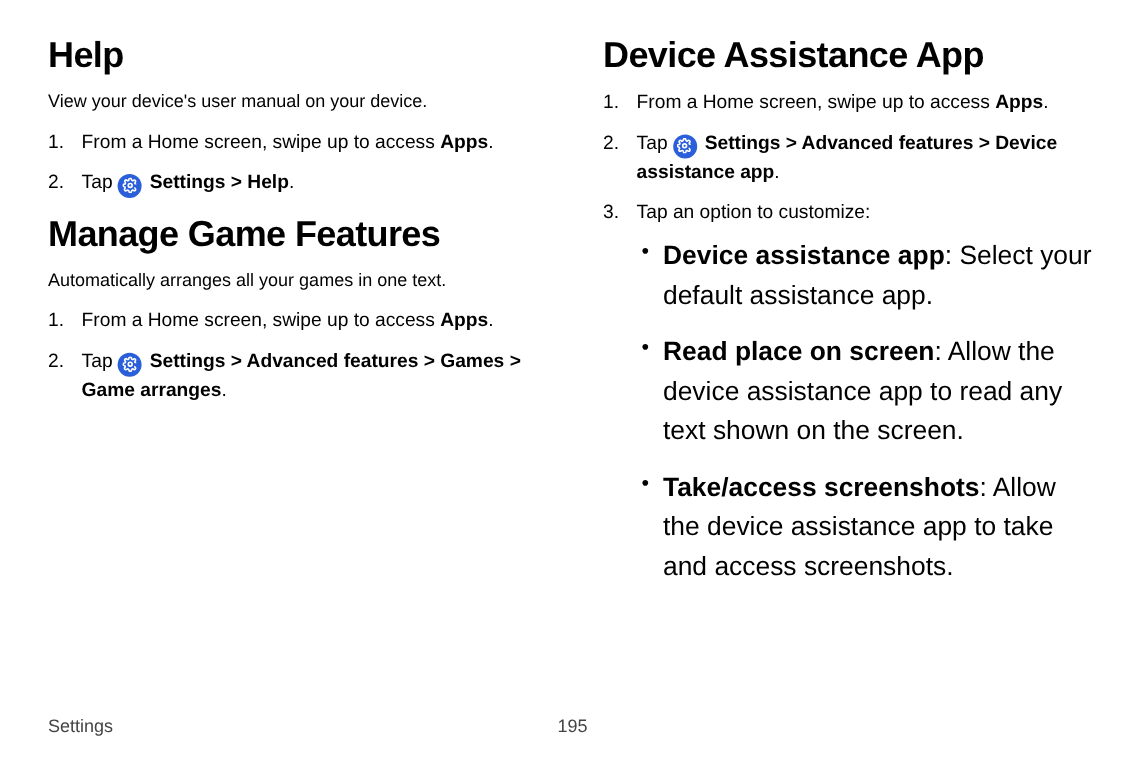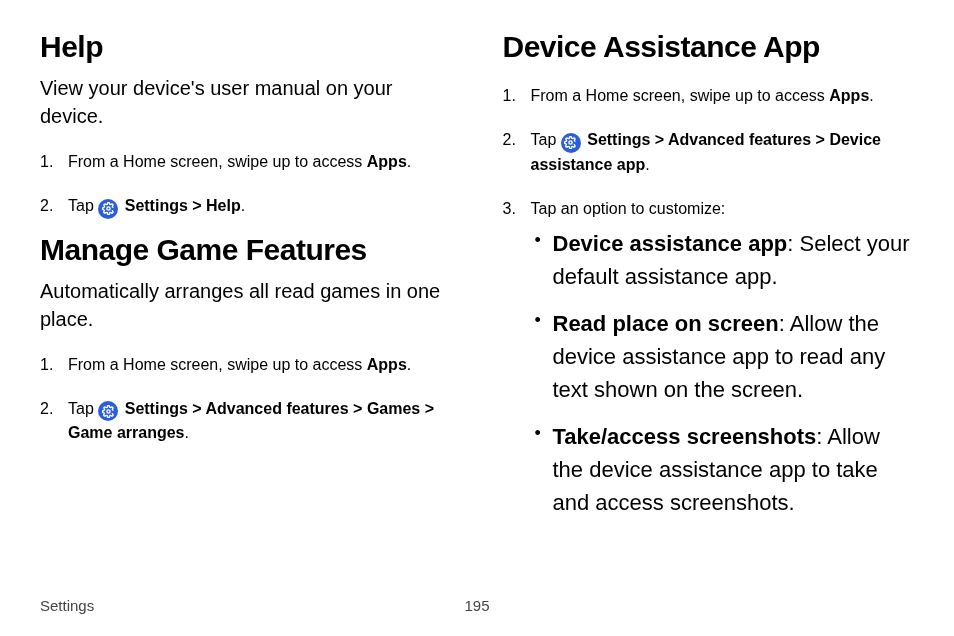--- a/index.html
+++ b/index.html
@@ -1,22 +1,22 @@
 <!DOCTYPE html>
 <html><head>
 <meta charset="utf-8">
 <style>
   * { box-sizing: border-box; margin: 0; padding: 0; }
   html, body { width: 954px; height: 636px; background: #fff; font-family: Arial, Helvetica, sans-serif; color: #000; }
   .page { display: flex; padding: 30px 30px 0 30px; height: 580px; gap: 31px; }
   .col { width: 50%; padding: 0 10px; }
   h1 { font-size: 30px; font-weight: 800; margin-bottom: 10px; letter-spacing: -0.5px; font-family: "Arial Black", Arial, sans-serif; }
-  p.intro { font-size: 20px; margin-bottom: 12px; line-height: 1.4; }
+  p.intro { font-size: 15px; margin-bottom: 12px; line-height: 1.4; }
   ol { list-style: none; counter-reset: step; padding-left: 0; }
-  ol > li { counter-increment: step; position: relative; padding-left: 28px; font-size: 16px; line-height: 1.5; margin-bottom: 10px; margin-top: 20px; }
+  ol > li { counter-increment: step; position: relative; padding-left: 28px; font-size: 16px; line-height: 1.5; margin-bottom: 10px; }
   ol > li::before { content: counter(step) "."; position: absolute; left: 0; }
   ul.bullets { list-style: none; padding-left: 0; margin-top: 6px; }
   ul.bullets > li { position: relative; padding-left: 22px; font-size: 22px; line-height: 1.5; margin-bottom: 14px; }
   ul.bullets > li::before { content: "•"; position: absolute; left: 4px; font-size: 18px; }
   b { font-weight: 700; }
   .settings-icon { display: inline-flex; align-items: center; justify-content: center; width: 20px; height: 20px; border-radius: 50%; background: #2b5fd9; color: #fff; vertical-align: -4px; margin-right: 2px; }
   .settings-icon svg { width: 13px; height: 13px; }
   .footer { position: absolute; left: 0; right: 0; bottom: 22px; display: flex; justify-content: space-between; padding: 0 40px; font-size: 15px; color: #444; }
   .footer .center { position: absolute; left: 50%; transform: translateX(-50%); text-align: center; }
   .section { margin-bottom: 14px; }
@@ -41,21 +41,21 @@
                 <path d="M19.4 15a1.65 1.65 0 0 0 .33 1.82l.06.06a2 2 0 1 1-2.83 2.83l-.06-.06a1.65 1.65 0 0 0-1.82-.33 1.65 1.65 0 0 0-1 1.51V21a2 2 0 1 1-4 0v-.09A1.65 1.65 0 0 0 9 19.4a1.65 1.65 0 0 0-1.82.33l-.6.06a2 2 0 1 1-2.83-2.83l.06-.06a1.65 1.65 0 0 0 .33-1.82 1.65 1.65 0 0 0-1.51-1H3a2 2 0 1 1 0-4h.09A1.65 1.65 0 0 0 4.6 9a1.65 1.65 0 0 0-.33-1.82l-.06-.06a2 2 0 1 1 2.83-2.83l.06.06a1.65 1.65 0 0 0 1.82.33H9a1.65 1.65 0 0 0 1-1.51V3a2 2 0 1 1 4 0v.09a1.65 1.65 0 0 0 1 1.51 1.65 1.65 0 0 0 1.82-.33l.06-.06a2 2 0 1 1 2.83 2.83l-.06.06a1.65 1.65 0 0 0-.33 1.82V9c.66.26 1.09.9 1.09 1.61"></path>
               </svg>
             </span>
           <b>Settings</b><b> &gt; </b><b>Help</b><span>.</span>
         </li>
       </ol>
     </div>
 
     <div class="section">
       <h1>Manage Game Features</h1>
-      <p class="intro">Automatically arranges all read games in one place.</p>
+      <p class="intro">Automatically arranges all your games in one text.</p>
       <ol>
         <li>
           <span>From a Home screen, swipe up to access </span><b>Apps</b><span>.</span>
         </li>
         <li>
           <span>Tap </span><span class="settings-icon">
               <svg viewBox="0 0 24 24" fill="none" stroke="currentColor" stroke-width="2.5">
                 <circle cx="12" cy="12" r="3"></circle>
                 <path d="M19.4 15a1.65 1.65 0 0 0 .33 1.82l.06.06a2 2 0 1 1-2.83 2.83l-.06-.06a1.65 1.65 0 0 0-1.82-.33 1.65 1.65 0 0 0-1 1.51V21a2 2 0 1 1-4 0v-.09A1.65 1.65 0 0 0 9 19.4a1.65 1.65 0 0 0-1.82.33l-.6.06a2 2 0 1 1-2.83-2.83l.06-.06a1.65 1.65 0 0 0 .33-1.82 1.65 1.65 0 0 0-1.51-1H3a2 2 0 1 1 0-4h.09A1.65 1.65 0 0 0 4.6 9a1.65 1.65 0 0 0-.33-1.82l-.06-.06a2 2 0 1 1 2.83-2.83l.06.06a1.65 1.65 0 0 0 1.82.33H9a1.65 1.65 0 0 0 1-1.51V3a2 2 0 1 1 4 0v.09a1.65 1.65 0 0 0 1 1.51 1.65 1.65 0 0 0 1.82-.33l.06-.06a2 2 0 1 1 2.83 2.83l-.06.06a1.65 1.65 0 0 0-.33 1.82V9c.66.26 1.09.9 1.09 1.61"></path>
               </svg>

